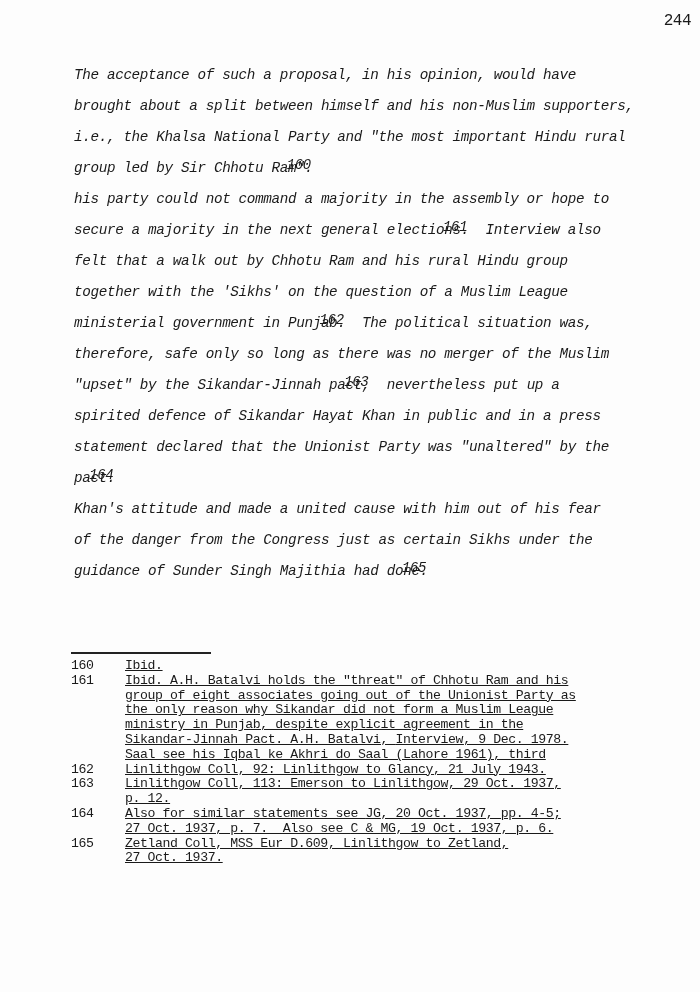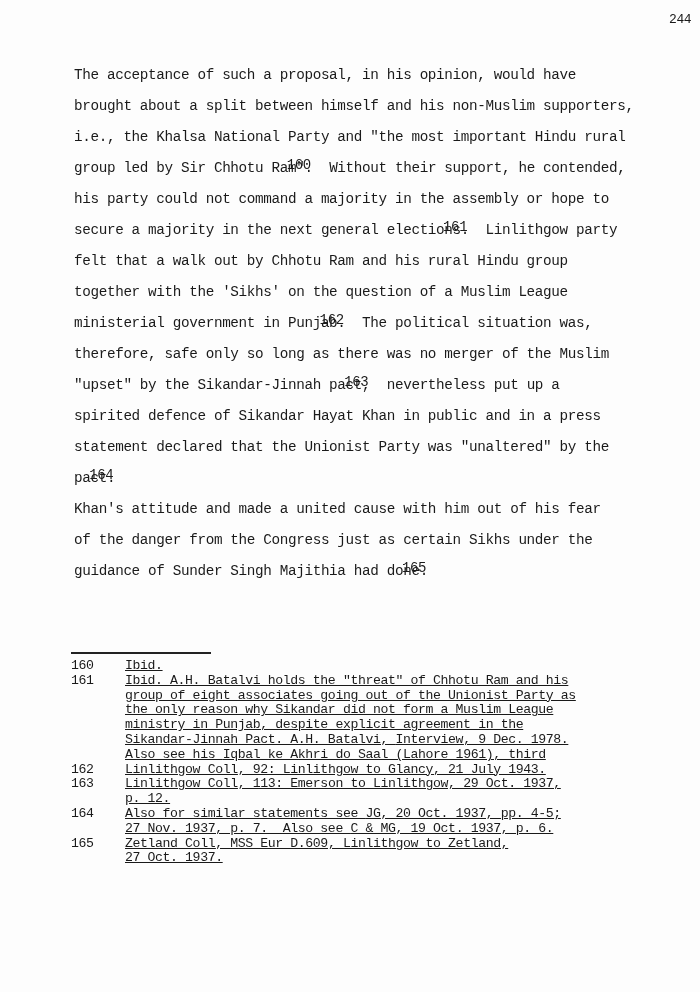--- a/index.html
+++ b/index.html
@@ -12,36 +12,37 @@
     height: 992px;
     position: relative;
     overflow: hidden;
     font-family: "Liberation Mono", "DejaVu Sans Mono", monospace;
     color: #1a1a1a;
   }
   .page-number {
     position: absolute;
     top: 12px;
     right: 9px;
-    font-size: 13px;
+    font-size: 16px;
     letter-spacing: -0.5px;
   }
   .body-text {
     position: absolute;
     left: 74px;
     top: 60px;
     width: 626px;
   }
   .line {
     position: relative;
     height: 31px;
     font-size: 14.3px;
     line-height: 31px;
     white-space: pre;
     letter-spacing: -0.35px;
+    font-style: italic;
   }
   .fnref {
     position: absolute;
     top: -14px;
     font-size: 14px;
     line-height: 14px;
   }
   .divider {
     position: absolute;
     left: 71px;
@@ -80,23 +81,23 @@
 </style>
 </head>
 <body>
 
 <div class="page-number">244</div>
 
 <div class="body-text" id="body-text">
     <div class="line"><span>The acceptance of such a proposal, in his opinion, would have</span></div>
     <div class="line"><span>brought about a split between himself and his non-Muslim supporters,</span></div>
     <div class="line"><span>i.e., the Khalsa National Party and "the most important Hindu rural</span></div>
-    <div class="line"><span>group led by Sir Chhotu Ram".</span><span style="position: relative; display: inline-block; width: 0px;"><span class="fnref" style="left: -26px;">160</span></span><span>  Without their support, he contended,</span></div>
+    <div class="line"><span>group led by Sir Chhotu Ram".</span><span style="position: relative; display: inline-block; width: 0px;"><span class="fnref" style="left: -26px;">160</span></span></div>
     <div class="line"><span>his party could not command a majority in the assembly or hope to</span></div>
-    <div class="line"><span>secure a majority in the next general elections.</span><span style="position: relative; display: inline-block; width: 0px;"><span class="fnref" style="left: -26px;">161</span></span><span>  Linlithgow party</span></div>
+    <div class="line"><span>secure a majority in the next general elections.</span><span style="position: relative; display: inline-block; width: 0px;"><span class="fnref" style="left: -26px;">161</span></span><span>  Interview also</span></div>
     <div class="line"><span>felt that a walk out by Chhotu Ram and his rural Hindu group</span></div>
     <div class="line"><span>together with the 'Sikhs' on the question of a Muslim League</span></div>
     <div class="line"><span>ministerial government in Punjab.</span><span style="position: relative; display: inline-block; width: 0px;"><span class="fnref" style="left: -26px;">162</span></span><span>  The political situation was,</span></div>
     <div class="line"><span>therefore, safe only so long as there was no merger of the Muslim</span></div>
     <div class="line"><span>"upset" by the Sikandar-Jinnah pact,</span><span style="position: relative; display: inline-block; width: 0px;"><span class="fnref" style="left: -26px;">163</span></span><span>  nevertheless put up a</span></div>
     <div class="line"><span>spirited defence of Sikandar Hayat Khan in public and in a press</span></div>
     <div class="line"><span>statement declared that the Unionist Party was "unaltered" by the</span></div>
     <div class="line"><span>pact.</span><span style="position: relative; display: inline-block; width: 0px;"><span class="fnref" style="left: -26px;">164</span></span></div>
     <div class="line"><span>Khan's attitude and made a united cause with him out of his fear</span></div>
     <div class="line"><span>of the danger from the Congress just as certain Sikhs under the</span></div>
@@ -113,41 +114,41 @@
       </div>
     </div>
     <div class="fn">
       <div class="fn-num">161</div>
       <div class="fn-text">
         <span class="fl"><span>Ibid. A.H. Batalvi holds the "threat" of Chhotu Ram and his</span></span>
         <span class="fl"><span>group of eight associates going out of the Unionist Party as</span></span>
         <span class="fl"><span>the only reason why Sikandar did not form a Muslim League</span></span>
         <span class="fl"><span>ministry in Punjab, despite explicit agreement in the</span></span>
         <span class="fl"><span>Sikandar-Jinnah Pact. A.H. Batalvi, </span><span class="ul">Interview</span><span>, 9 Dec. 1978.</span></span>
-        <span class="fl"><span>Also see his </span><span class="ul">Iqbal ke Akhri do Saal</span><span> (Lahore 1961), third</span></span>
+        <span class="fl"><span>Saal see his </span><span class="ul">Iqbal ke Akhri do Saal</span><span> (Lahore 1961), third</span></span>
       </div>
     </div>
     <div class="fn">
       <div class="fn-num">162</div>
       <div class="fn-text">
         <span class="fl"><span class="ul">Linlithgow Coll</span><span>, 92: Linlithgow to Glancy, 21 July 1943.</span></span>
       </div>
     </div>
     <div class="fn">
       <div class="fn-num">163</div>
       <div class="fn-text">
         <span class="fl"><span class="ul">Linlithgow Coll</span><span>, 113: Emerson to Linlithgow, 29 Oct. 1937,</span></span>
         <span class="fl"><span>p. 12.</span></span>
       </div>
     </div>
     <div class="fn">
       <div class="fn-num">164</div>
       <div class="fn-text">
         <span class="fl"><span>Also for similar statements see </span><span class="ul">JG</span><span>, 20 Oct. 1937, pp. 4-5;</span></span>
-        <span class="fl"><span>27 Nov. 1937, p. 7.  Also see </span><span class="ul">C &amp; MG</span><span>, 19 Oct. 1937, p. 6.</span></span>
+        <span class="fl"><span>27 Oct. 1937, p. 7.  Also see </span><span class="ul">C &amp; MG</span><span>, 19 Oct. 1937, p. 6.</span></span>
       </div>
     </div>
     <div class="fn">
       <div class="fn-num">165</div>
       <div class="fn-text">
         <span class="fl"><span class="ul">Zetland Coll</span><span>, MSS Eur D.609, Linlithgow to Zetland,</span></span>
         <span class="fl"><span>27 Oct. 1937.</span></span>
       </div>
     </div>
   </div>

